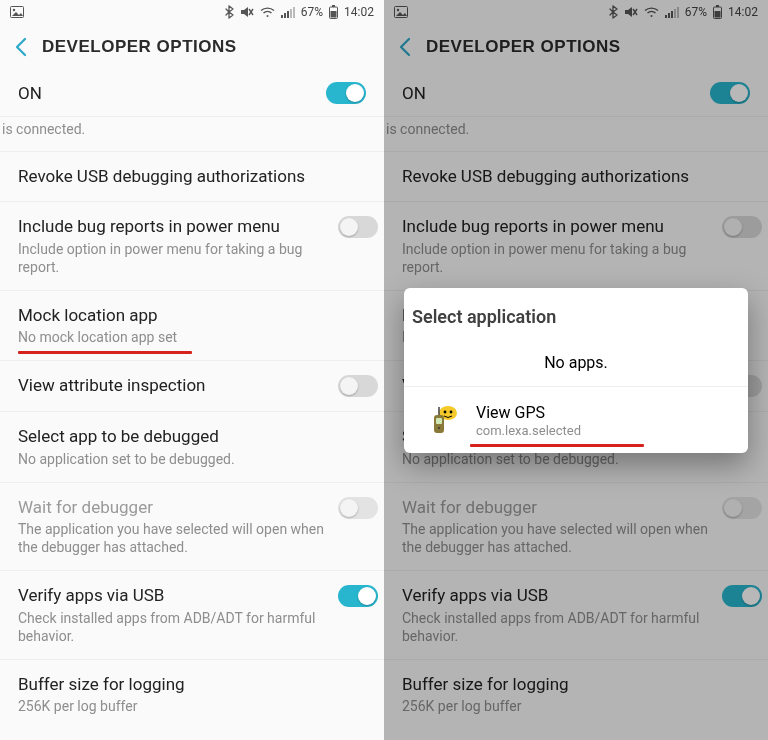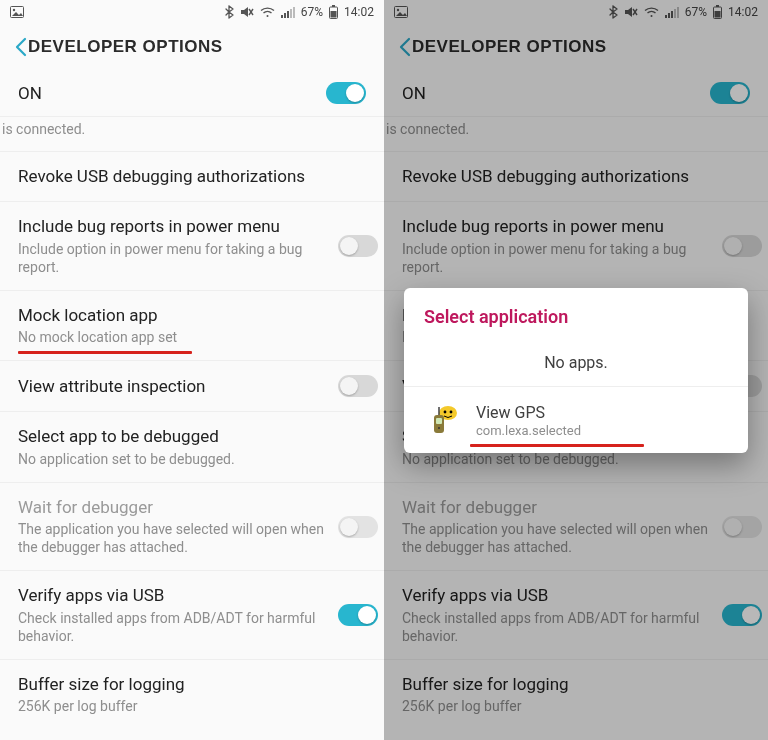--- a/index.html
+++ b/index.html
@@ -4,44 +4,44 @@
 <style>
   * { box-sizing: border-box; margin: 0; padding: 0; }
   html, body { width: 768px; height: 740px; overflow: hidden; font-family: -apple-system, Roboto, "Segoe UI", Arial, sans-serif; }
   .stage { display: flex; width: 768px; height: 740px; }
   .phone { position: relative; width: 384px; height: 740px; background: #fafafa; overflow: hidden; }
   .phone.dimmed > .screen { filter: none; }
   .phone .overlay { position: absolute; inset: 0; background: rgba(0,0,0,0.28); display: flex; align-items: flex-start; justify-content: center; }
   .statusbar { height: 24px; background: #fafafa; display: flex; justify-content: flex-end; align-items: center; padding: 0 10px; gap: 6px; font-size: 12px; color: #444; }
   .statusbar .left-ico { margin-right: auto; }
   .sb-ico { display: inline-flex; align-items: center; }
-  .header { height: 46px; display: flex; align-items: center; padding: 0 14px; background: #fafafa; }
+  .header { height: 46px; display: flex; align-items: center; padding: 0 14px; gap: 14px; background: #fafafa; }
   .header .title { font-weight: 700; font-size: 17px; letter-spacing: 0.5px; color: #2b2b2b; font-family: "Arial Narrow", Arial, sans-serif; }
   .back svg { display: block; }
   .on-row { display: flex; align-items: center; justify-content: space-between; padding: 12px 18px 12px 18px; border-bottom: 1px solid #eee; gap: 15px; }
   .on-row .lbl { font-size: 17px; color: #222; }
   .frag { padding: 4px 18px 14px 2px; color: #8e8e8e; font-size: 14px; border-bottom: 1px solid #eee; }
-  .item { padding: 14px 6px 14px 18px; border-bottom: 1px solid #eee; display: flex; align-items: center; gap: 12px; position: relative; }
+  .item { padding: 14px 6px 14px 18px; border-bottom: 1px solid #eee; display: flex; align-items: flex-start; gap: 12px; position: relative; }
   .item .txt { flex: 1; }
   .item .ttl { font-size: 17px; color: #222; line-height: 1.25; }
   .item.disabled .ttl { color: #9a9a9a; }
   .item .sub { font-size: 14px; color: #8e8e8e; margin-top: 2px; line-height: 1.3; }
   .switch { width: 40px; height: 22px; border-radius: 22px; position: relative; flex-shrink: 0; }
   .switch .knob { position: absolute; width: 18px; height: 18px; border-radius: 50%; top: 2px; background: #fff; box-shadow: 0 1px 2px rgba(0,0,0,0.25); }
   .switch.on { background: #28b6cf; }
   .switch.on .knob { right: 2px; }
   .switch.off { background: #d8d8d8; }
   .switch.off .knob { left: 2px; background: #f4f4f4; }
   .switch.off.disabled { background: #e3e3e3; }
   .underline { position: absolute; height: 3px; background: #d6221c; border-radius: 1px; }
   .dialog { position: absolute; left: 20px; right: 20px; top: 288px; background: #fff; border-radius: 6px; box-shadow: 0 12px 30px rgba(0,0,0,0.35); padding: 0; overflow: hidden; }
-  .dialog .d-title { font-size: 18px; font-weight: 600; color: #be185d; padding: 18px 20px 12px 20px; }
+  .dialog .d-title { font-size: 18px; font-weight: 600; color: #404040; padding: 18px 20px 12px 8px; }
   .dialog .d-item { padding: 14px 20px; display: flex; align-items: center; gap: 14px; border-top: 1px solid #eee; position: relative; }
   .dialog .d-item.first { border-top: none; }
-  .dialog .d-item .d-ttl { font-size: 16px; color: #404040; }
+  .dialog .d-item .d-ttl { font-size: 16px; color: #000000; }
   .dialog .d-item .d-sub { font-size: 13px; color: #8e8e8e; margin-top: 1px; }
   .dialog .d-item.centered { justify-content: center; }
   .app-ico { width: 38px; height: 38px; flex-shrink: 0; display: flex; align-items: center; justify-content: center; }
 </style>
 </head>
 <body>
 
 <div class="stage">
 
   <div class="phone">

